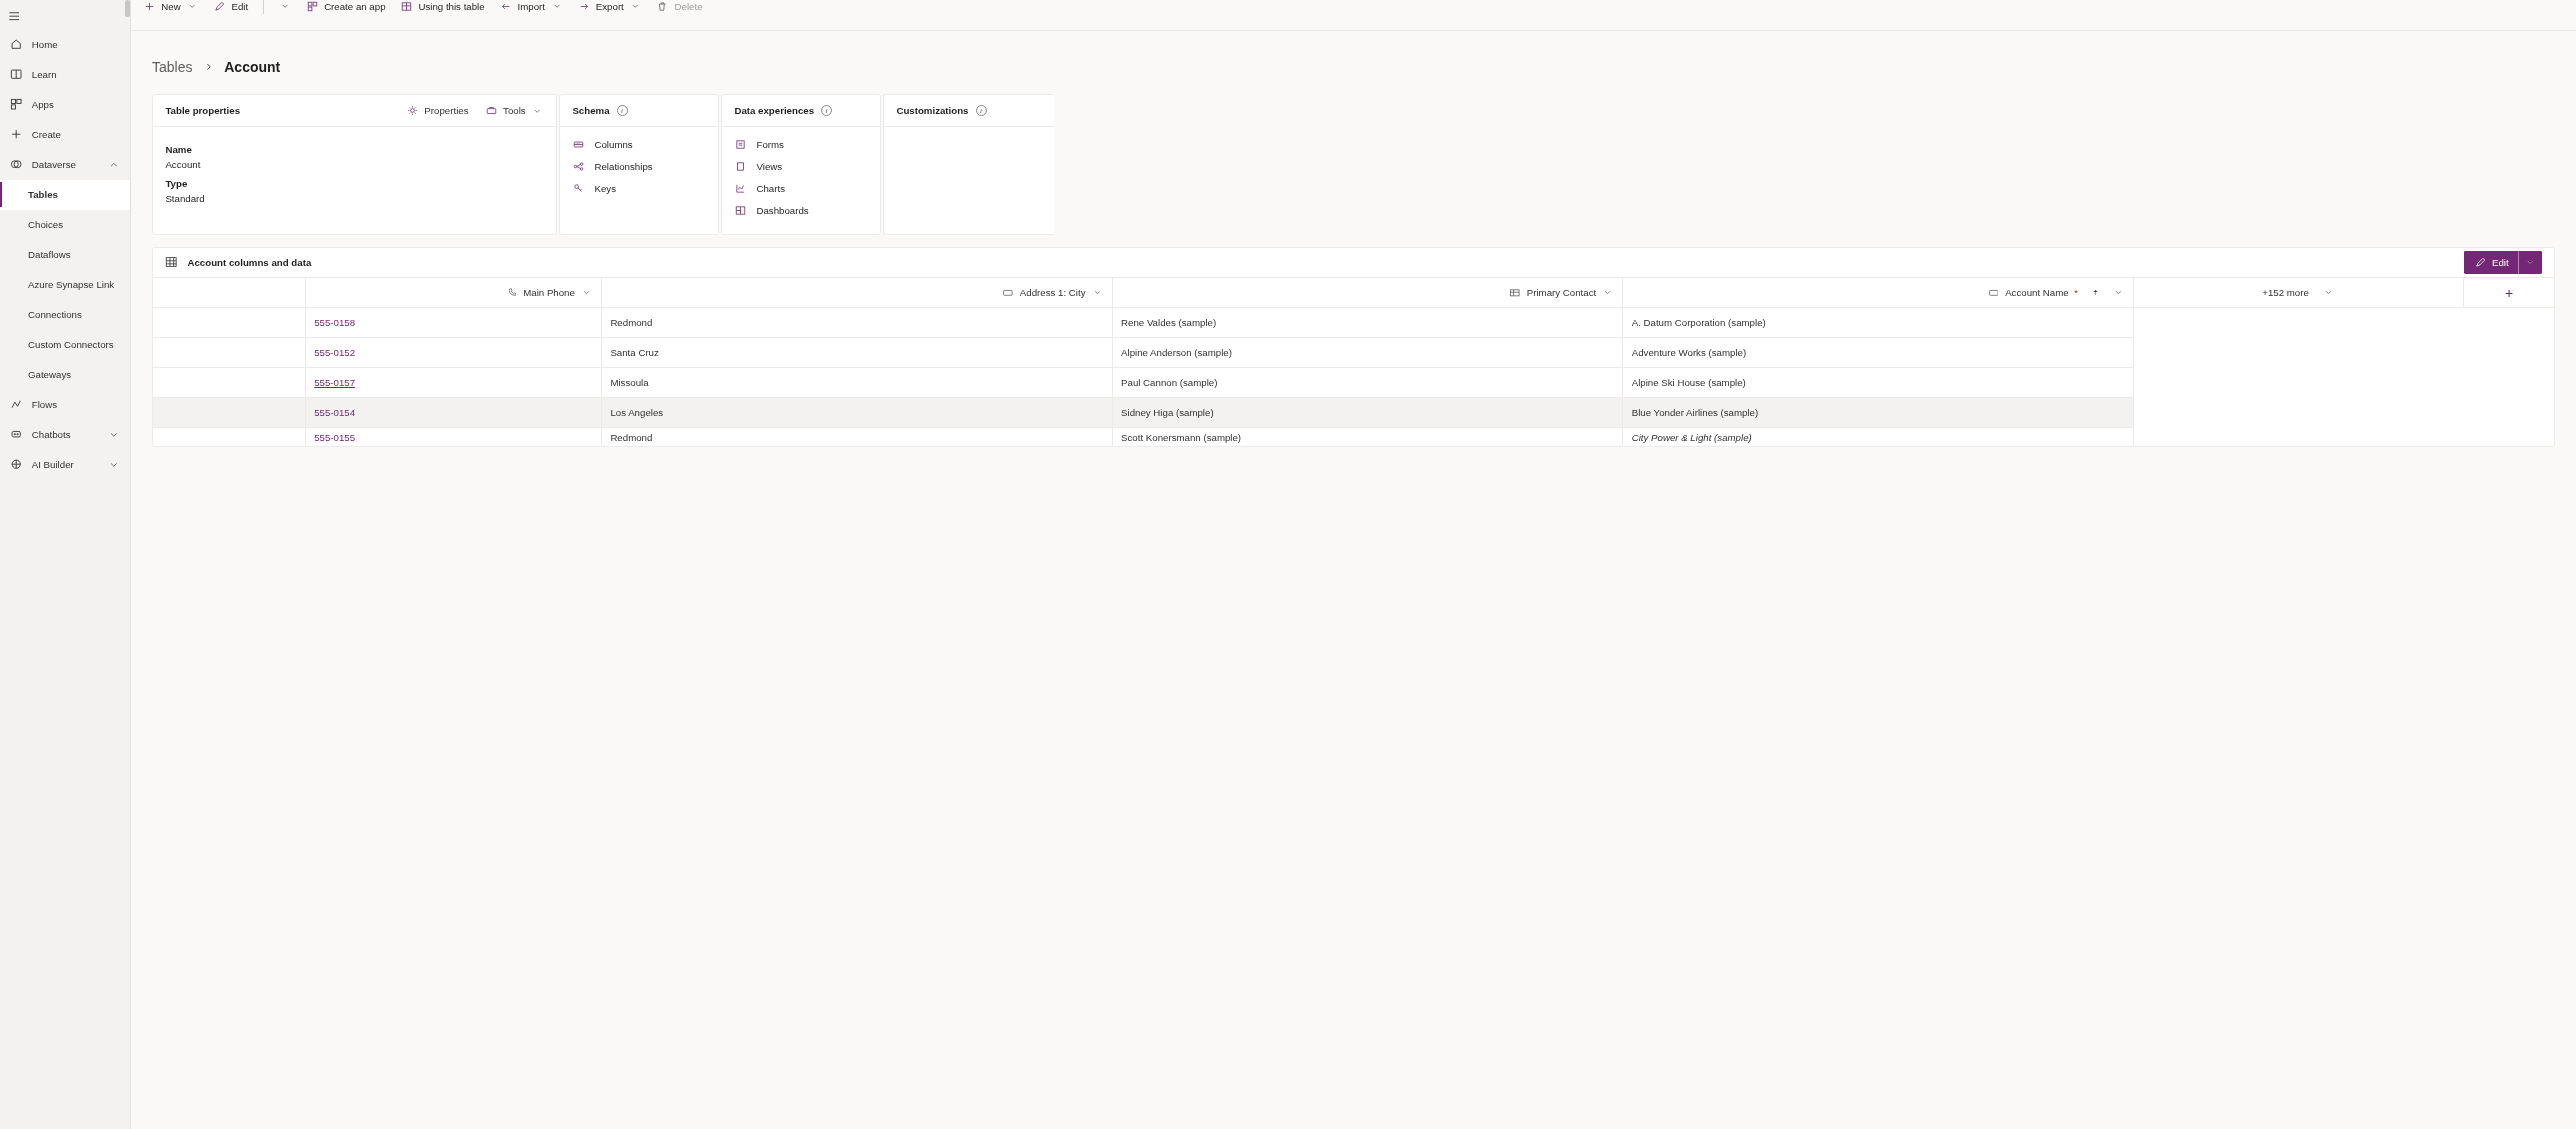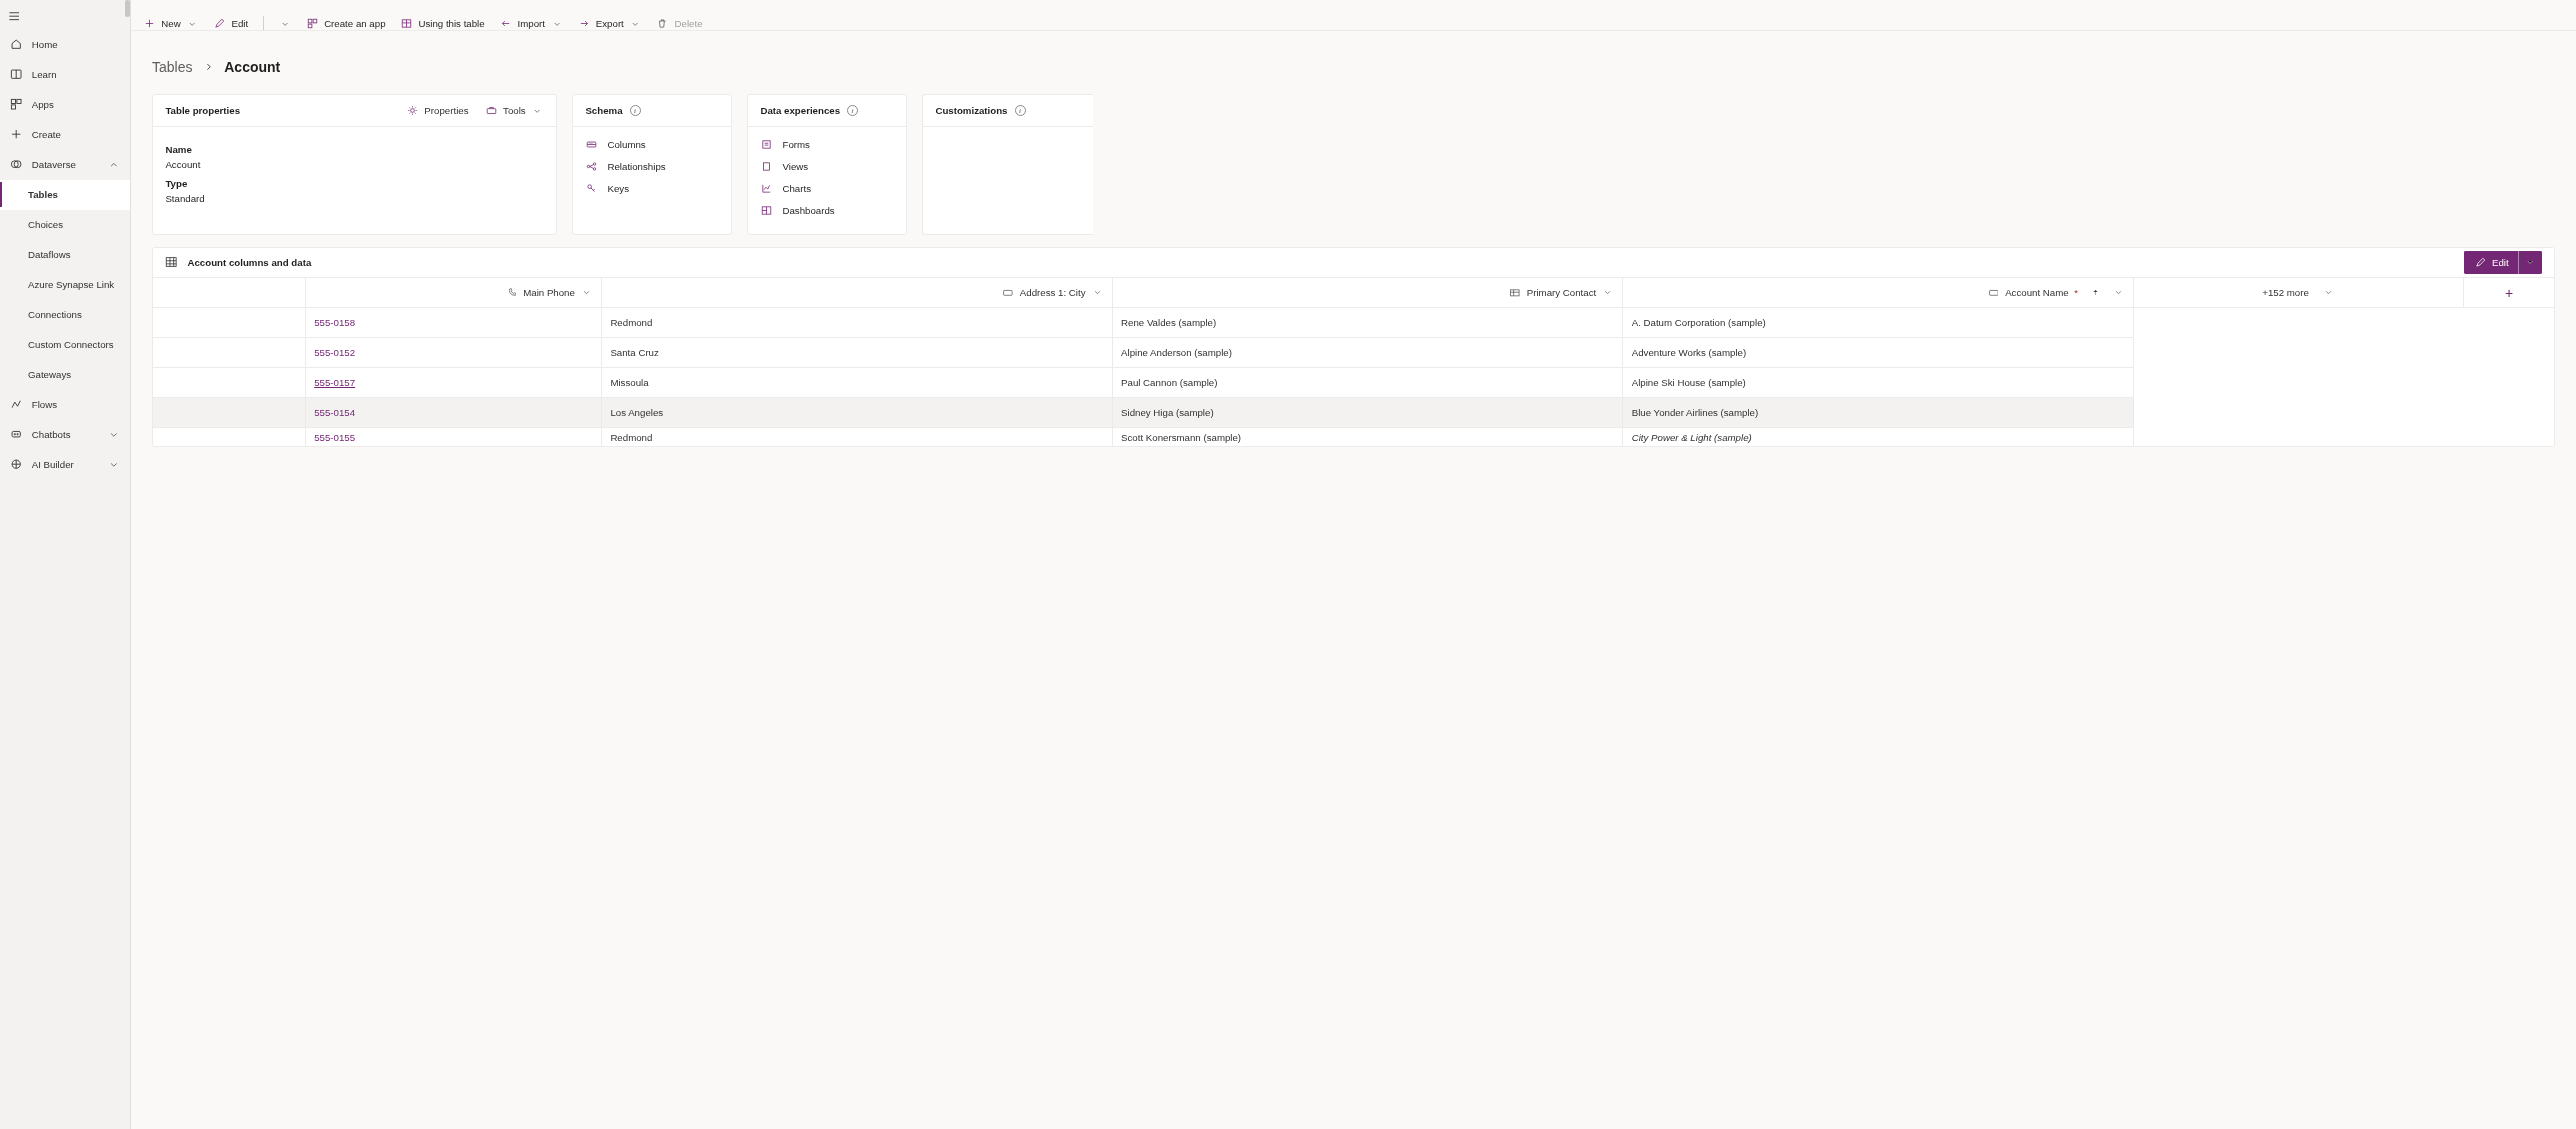--- a/index.html
+++ b/index.html
@@ -55,21 +55,21 @@
     position:absolute;
     left:0; top:2.8px; bottom:2.8px;
     width:2.1px;
     background:#742774;
   }
   .ico { display:inline-flex; width:12.4px; height:12.4px; align-items:center; justify-content:center; color:#323130; }
   .ico svg { stroke:currentColor; fill:none; stroke-width:1.3; }
   
   .main { flex:1; display:flex; flex-direction:column; min-width:0; background:#faf9f8;}
   .cmdbar {
-    display:flex; align-items:flex-end;
+    display:flex; align-items:flex-start;
     height:31px;
     padding: 0 12.4px;
     gap: 15px;
     background:#faf9f8;
     border-bottom:0.7px solid #edebe9;
   }
   .cmd {
     display:flex; align-items:center;
     gap:5.5px;
     font-size:9.7px;
@@ -83,21 +83,21 @@
   .chev svg { stroke:#605e5c; }
   .content { flex:1; overflow:auto; padding: 0 21px 21px 21px; }
   .breadcrumb {
     display:flex; align-items:center;
     gap:9.7px;
     margin: 28px 0 19.3px;
     font-size:14px;
   }
   .breadcrumb .bc-parent { color:#605e5c; cursor:pointer; }
   .breadcrumb .bc-current { font-weight:600; }
-  .cards-row { display:flex; gap:15px; }
+  .cards-row { display:flex; gap:2px; }
   .card {
     background:#fff;
     border:0.7px solid #edebe9;
     border-radius:2.8px;
     display:flex; flex-direction:column;
   }
   .card.wide { width:405px; }
   .card.small { width:160px; }
   .card.med { width:171px; }
   .card-head {

